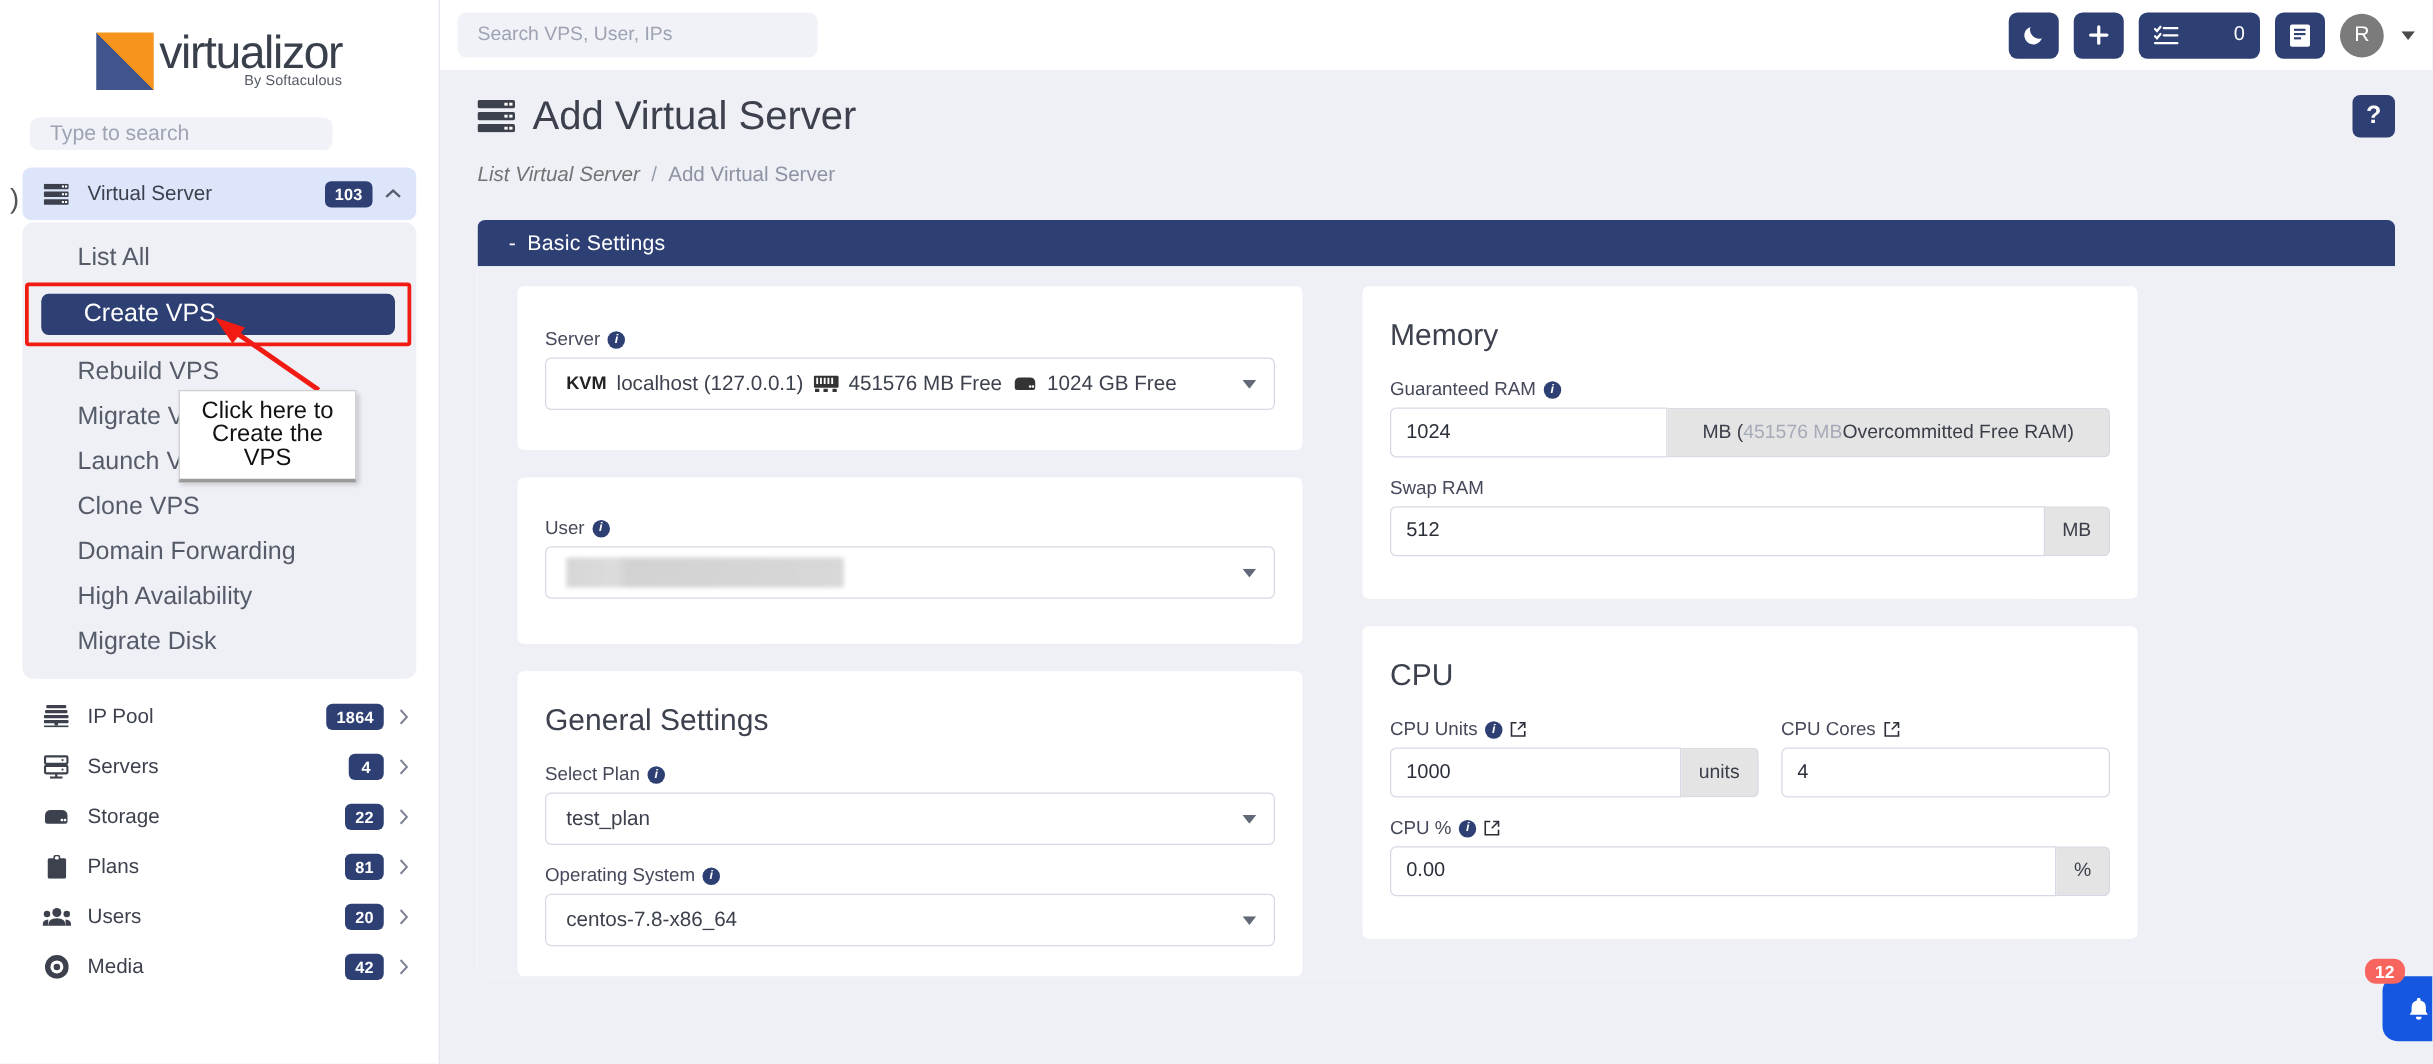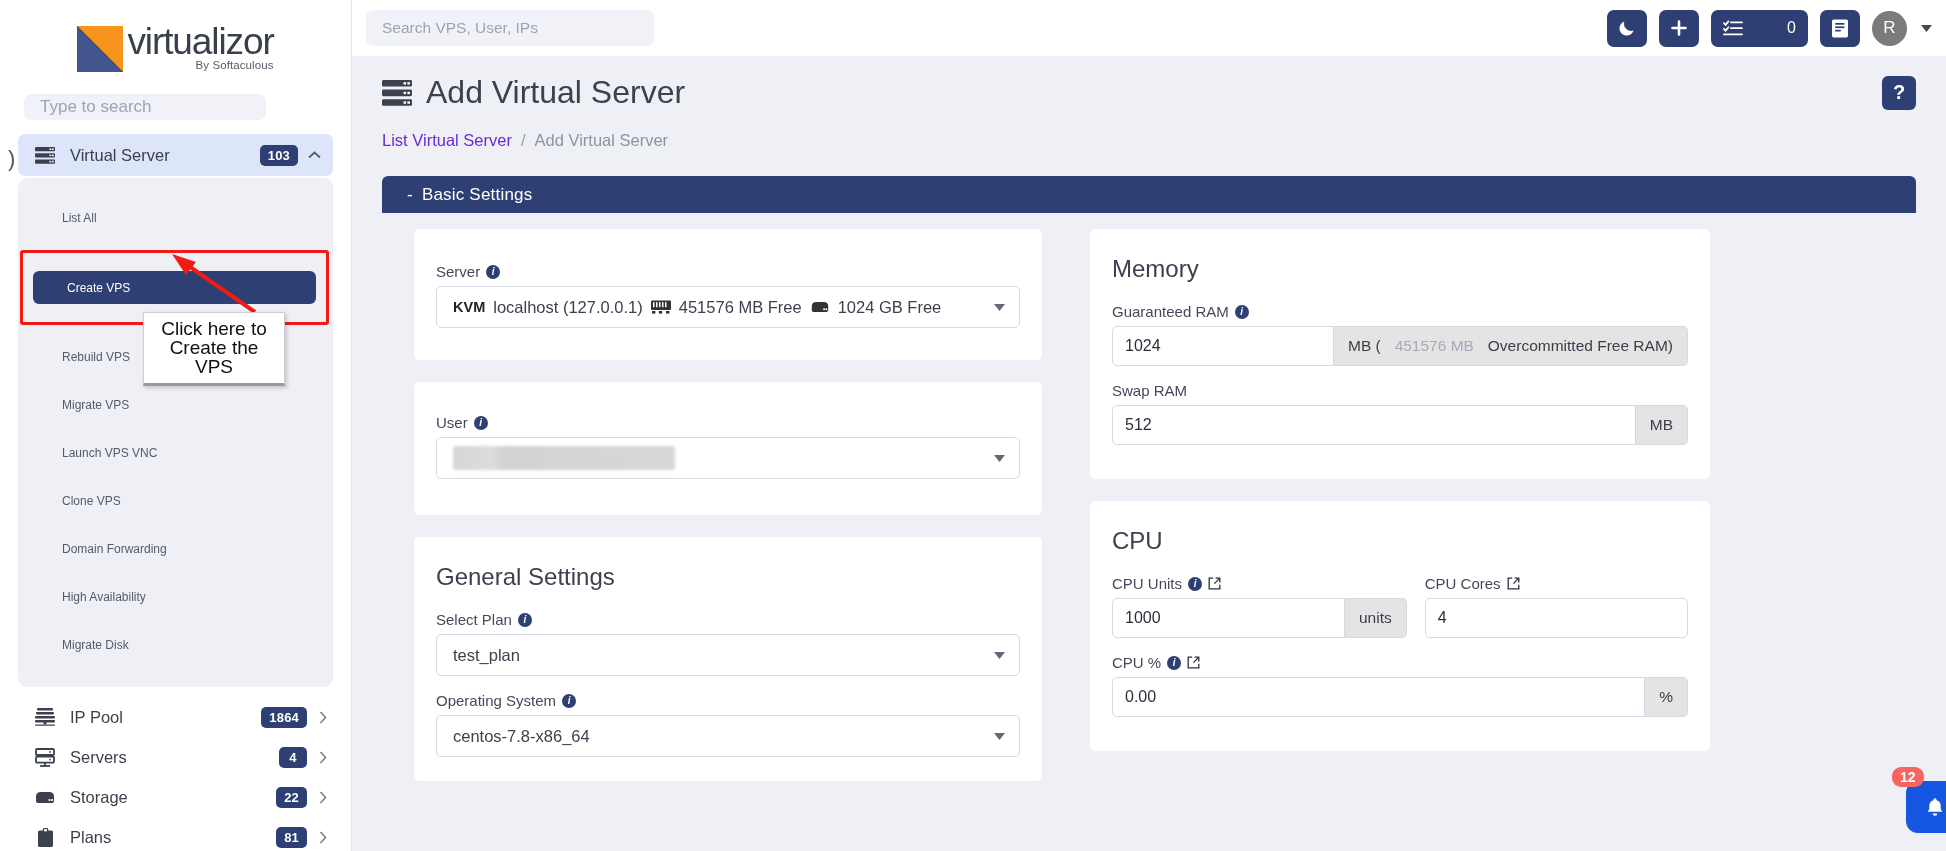--- a/index.html
+++ b/index.html
@@ -90,24 +90,24 @@
   .submenu {
     background: #eef0f6;
     border-radius: 9px;
     padding: 8px 0 10px 0;
     margin: 0 0 10px 0;
   }
   .submenu-item {
     height: 32px;
     display: flex; align-items: center;
     padding-left: 34px;
-    font-size: 12px;
+    font-size: 20px;
     color: #555b69;
     cursor: pointer;
-    margin: 16px 10px;
+    margin: 4px 10px;
     border-radius: 6px;
   }
   .submenu-item.selected {
     background: #2d3f73; color: #ffffff;
     height: 33px;
   }
   .submenu-item-wrap-highlight {
     border: 3px solid #f21b13;
     border-radius: 3px;
     margin: 3px 4px 3px 2px;
@@ -203,21 +203,21 @@
     background: #2d3f73; color: #fff;
     width: 34px; height: 34px; border-radius: 6px;
     display: flex; align-items: center; justify-content: center;
     font-size: 20px; font-weight: 700; cursor: pointer; border: none;
   }
   .breadcrumb {
     padding: 20px 30px 0 30px;
     font-size: 16.5px;
     display: flex; align-items: center; gap: 9px;
   }
-  .bc-link { color: #6d28d9; cursor: pointer; }
+  .bc-link { color: #737373; cursor: pointer; font-style: italic; }
   .bc-sep { color: #9aa0b0; }
   .bc-cur { color: #8d93a3; }
 
   .panel {
     margin: 26px 30px 0 30px;
     background: #ffffff;
     border-radius: 6px;
     overflow: hidden;
   }
   .panel-head {
@@ -706,21 +706,21 @@
         <div class="card" style="padding-top:26px;padding-bottom:34px">
           <h3>Memory</h3>
 
           <div class="fld">
             <div class="lbl">
               <span>Guaranteed RAM</span>
               <span class="info-i">i</span>
             </div>
             <div class="input-group">
               <input class="inp" style="max-width: 222px;" value="1024">
-              <div class="addon" style="flex:1;justify-content:space-between">
+              <div class="addon" style="flex:1;justify-content:center">
                 <span>MB (</span>
                 <span class="muted">451576 MB</span>
                 <span>Overcommitted Free RAM)</span>
               </div>
             </div>
           </div>
 
           <div class="fld">
             <div class="lbl">
               <span>Swap RAM</span>

